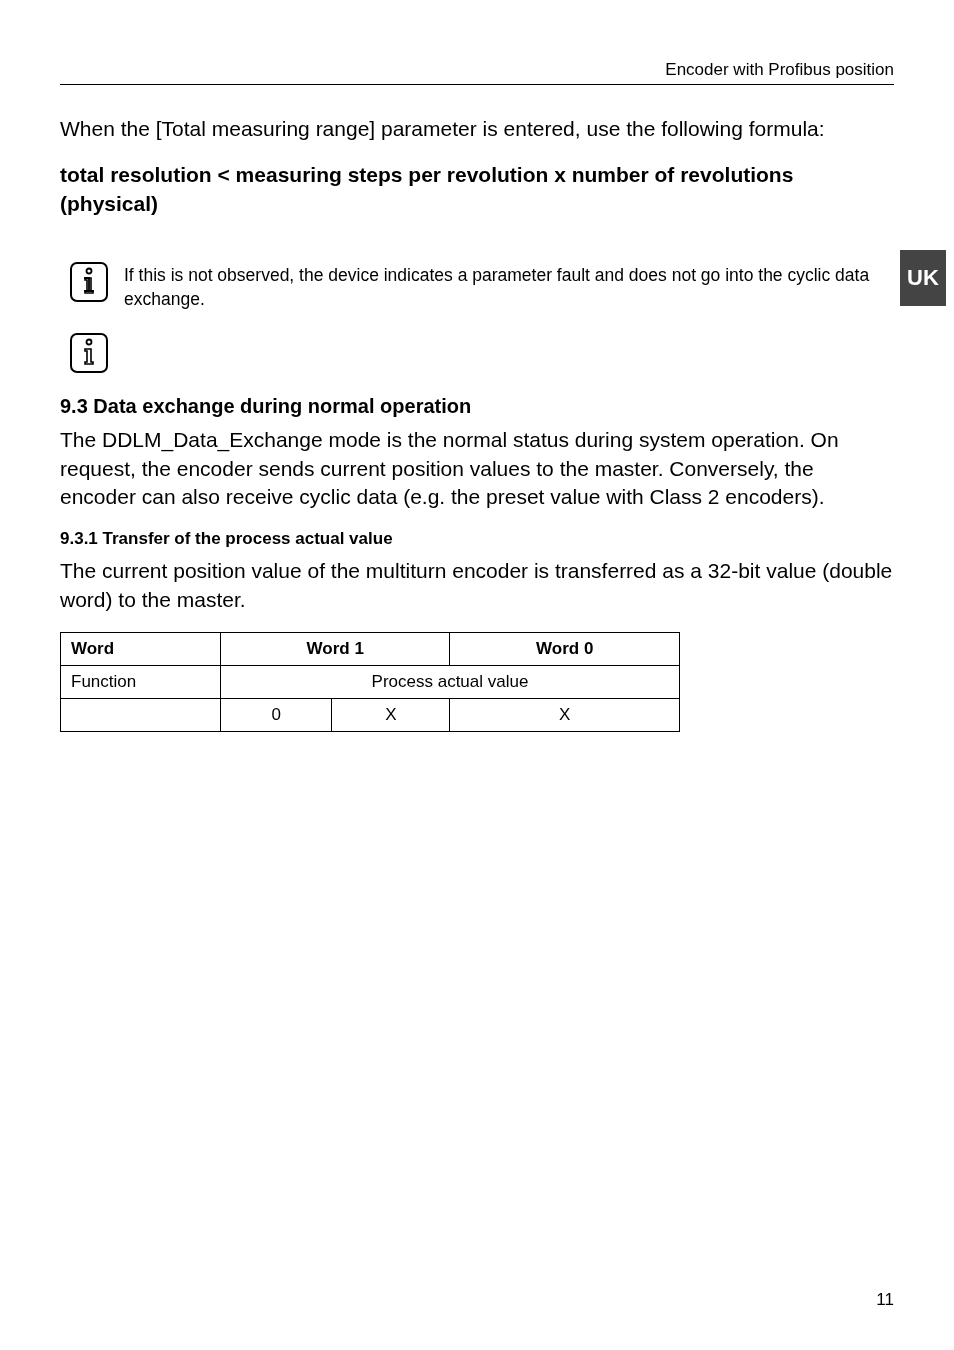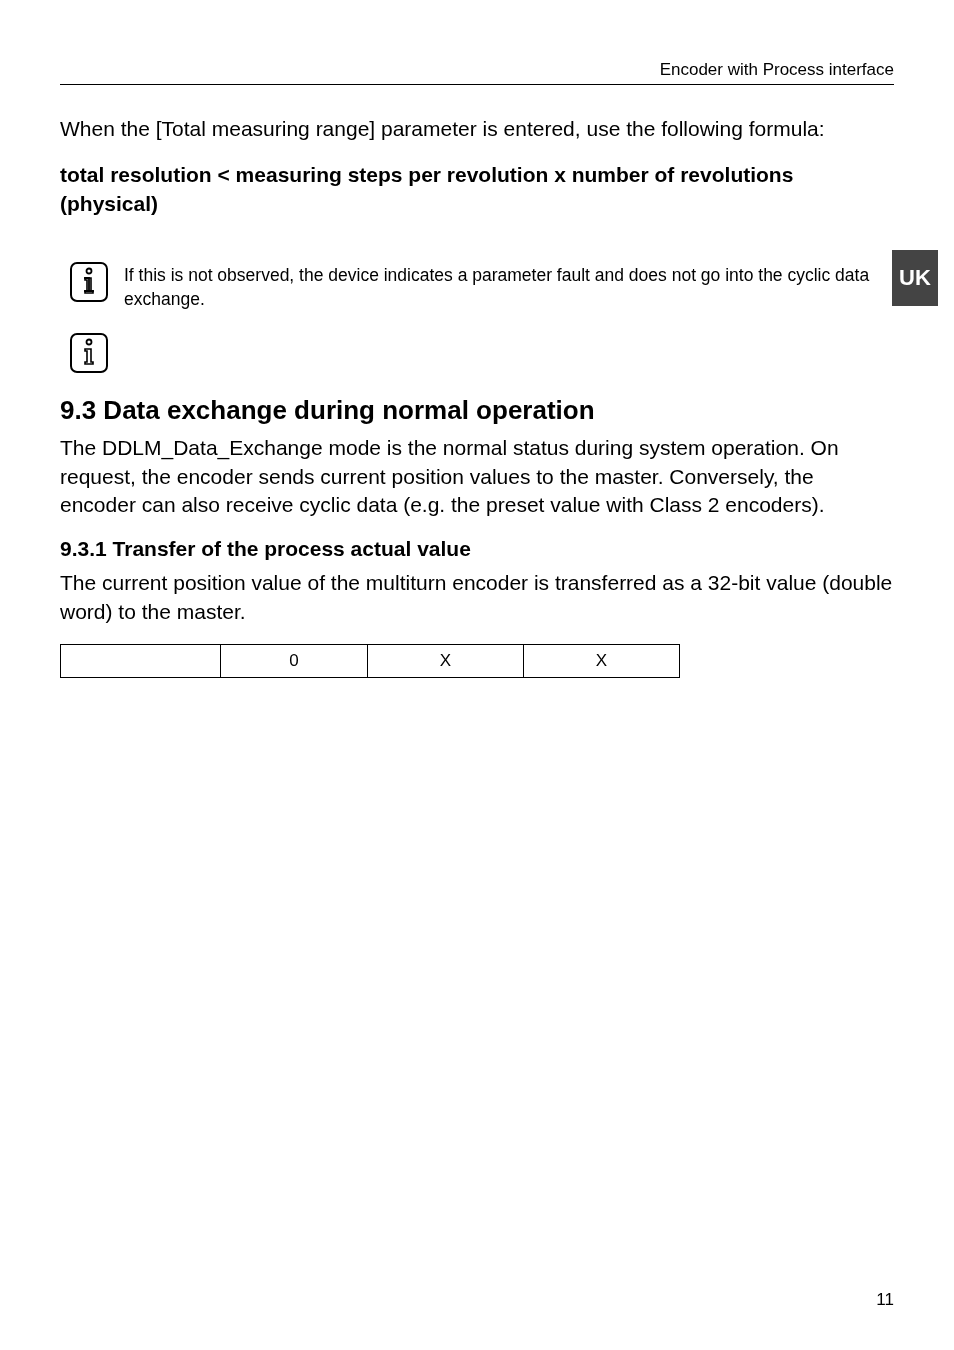--- a/index.html
+++ b/index.html
@@ -57,40 +57,40 @@
     width: 18px;
     height: 30px;
   }
   .note-text {
     font-size: 17.5px;
     line-height: 1.35;
     padding-top: 2px;
   }
   .uk-tab {
     position: absolute;
-    right: 16px;
+    right: 8px;
     top: 250px;
     background: #444;
     color: #fff;
     width: 46px;
     height: 56px;
     display: flex;
     align-items: center;
     justify-content: center;
     font-size: 22px;
     font-weight: bold;
   }
   .section-heading {
-    font-size: 26px;
+    font-size: 20px;
     font-weight: bold;
     margin-top: 16px;
     margin-bottom: 8px;
   }
   .subsection-heading {
-    font-size: 21px;
+    font-size: 17px;
     font-weight: bold;
     margin-top: 6px;
     margin-bottom: 8px;
   }
   table.data-table {
     border-collapse: collapse;
     width: 620px;
     margin-top: 6px;
   }
   table.data-table td, table.data-table th {
@@ -115,21 +115,21 @@
     position: absolute;
     bottom: 40px;
     right: 60px;
     font-size: 17px;
   }
 </style>
 </head>
 <body>
 
 <div class="header-line">
-  <div class="header-text">Encoder with Process interface</div>
+  <div class="header-text">Encoder with Profibus position</div>
 </div>
 
 <div class="uk-tab">UK</div>
 
 <p class="body-text">When the [Total measuring range] parameter is entered, use the following formula:</p>
 
 <p class="bold-formula">total resolution &lt; measuring steps per revolution x number of revolutions (physical)</p>
 
 <div class="note-row">
   <div class="info-icon-box">
@@ -152,20 +152,29 @@
 </div>
 
 <h2 class="section-heading">9.3  Data exchange during normal operation</h2>
 <p class="body-text">The DDLM_Data_Exchange mode is the normal status during system operation. On request, the encoder sends current position values to the master. Conversely, the encoder can also receive cyclic data (e.g. the preset value with Class 2 encoders).</p>
 
 <h3 class="subsection-heading">9.3.1  Transfer of the process actual value</h3>
 <p class="body-text">The current position value of the multiturn encoder is transferred as a 32-bit value (double word) to the master.</p>
 
 <table class="data-table">
   <tbody>
+      <tr>
+    <th class="label-cell" style="text-align:left">Word</th>
+    <th class="center" colspan="2">Word 1</th>
+    <th class="center">Word 0</th>
+  </tr>
+  <tr>
+    <td class="label-cell">Function</td>
+    <td class="center" colspan="3">Process actual value</td>
+  </tr>
   <tr>
     <td class="label-cell"></td>
     <td class="center">0</td>
     <td class="center">X</td>
     <td class="center">X</td>
   </tr>
 </tbody>
   </table>
 
 <div class="page-num">11</div>

